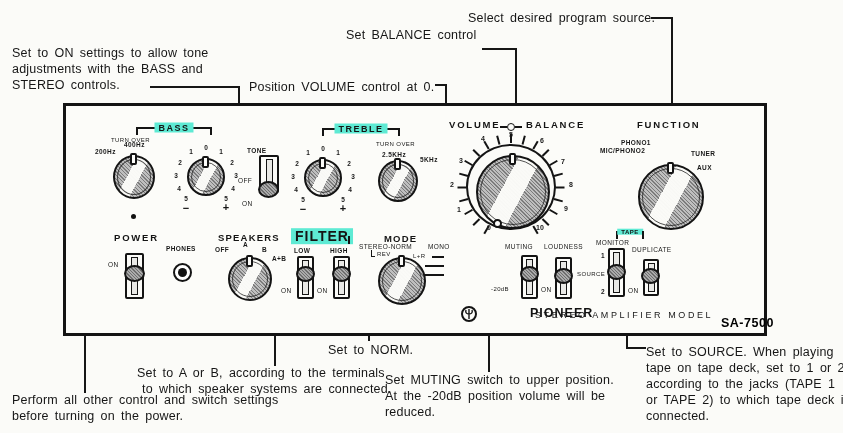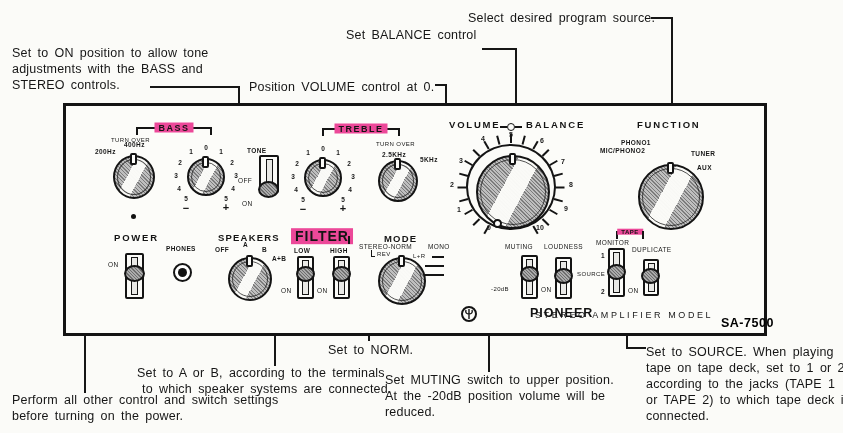--- a/index.html
+++ b/index.html
@@ -31,21 +31,21 @@
   .lever{position:absolute;border:2px solid #141414;border-radius:50%;
     background:repeating-linear-gradient(45deg,#6e6e6e 0 1px,#ababab 1px 2.4px);z-index:3;}
   
   .jack{position:absolute;width:19px;height:19px;border:2px solid #141414;border-radius:50%;background:#fff;}
   .jack::after{content:"";position:absolute;left:50%;top:50%;width:9px;height:9px;margin:-4.5px 0 0 -4.5px;border-radius:50%;background:#111;}
   
   .bracket{position:absolute;border-top:2px solid #141414;}
   .bracket::before,.bracket::after{content:"";position:absolute;top:-2px;width:2px;height:8px;background:#141414;}
   .bracket::before{left:0;}
   .bracket::after{right:0;}
-  .bracket>span{position:absolute;left:50%;top:-1px;transform:translate(-50%,-55%);background:#ec4899;padding:0 4px;font-weight:bold;color:#141414;white-space:nowrap;}
+  .bracket>span{position:absolute;left:50%;top:-1px;transform:translate(-50%,-55%);background:#5eead4;padding:0 4px;font-weight:bold;color:#141414;white-space:nowrap;}
   
   .scale{position:absolute;width:0;height:0;}
   .snum{position:absolute;font-size:6.5px;font-weight:bold;color:#181818;transform:translate(-50%,-50%);white-space:nowrap;}
   .ssign{position:absolute;font-size:11px;font-weight:bold;color:#141414;transform:translate(-50%,-50%);}
   
   .vol-outer{position:absolute;left:466px;top:144px;width:90px;height:86px;border:2px solid #141414;border-radius:50%;background:#fbfbf8;z-index:1;}
   .vol-inner{left:476px;top:155px;width:74px;height:74px;z-index:2;}
   #vol-ticks{position:absolute;left:511px;top:187px;width:0;height:0;z-index:0;}
   #vol-ticks i{position:absolute;left:-1px;top:-4px;width:2px;height:9px;background:#141414;}
   .vol-dot{position:absolute;left:493px;top:219px;width:9px;height:9px;border:2px solid #141414;border-radius:50%;background:#fdfdfb;z-index:4;}
@@ -63,21 +63,21 @@
   .brand-name{position:absolute;left:482px;top:306px;font-size:12.5px;font-weight:bold;letter-spacing:1px;color:#111;padding-left:48px;}
   .brand-type{position:absolute;left:535px;top:310px;font-size:9px;letter-spacing:2.6px;color:#181818;}
   .brand-model{position:absolute;left:721px;top:316px;font-size:12.5px;font-weight:bold;letter-spacing:.5px;color:#000;}
 </style>
 </head>
 <body>
 
 <div id="canvas">
 
   <div class="callout" style="left:12px;top:45px">
-    <div>Set to ON position to allow tone</div>
+    <div>Set to ON settings to allow tone</div>
     <div>adjustments with the BASS and</div>
     <div>STEREO controls.</div>
   </div>
   <div class="callout" style="left:249px;top:79px">
     <div>Position VOLUME control at 0.</div>
   </div>
   <div class="callout" style="left:346px;top:27px">
     <div>Set BALANCE control</div>
   </div>
   <div class="callout" style="left:468px;top:10px">

